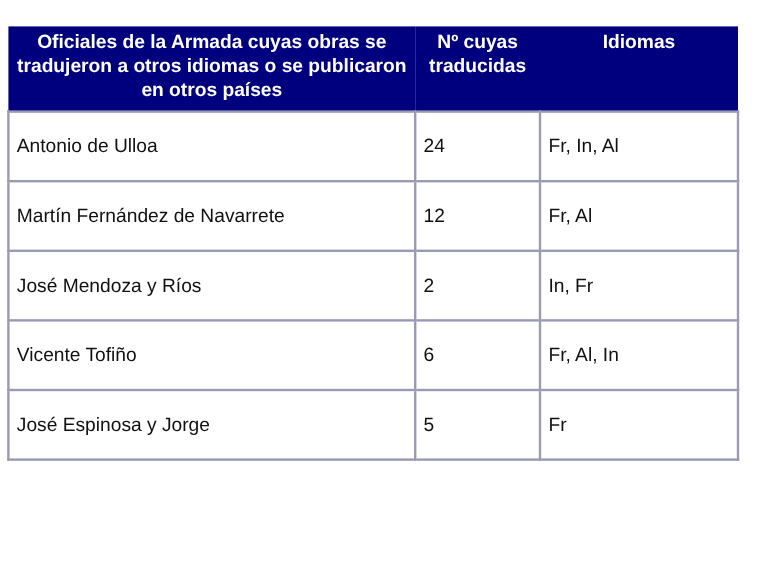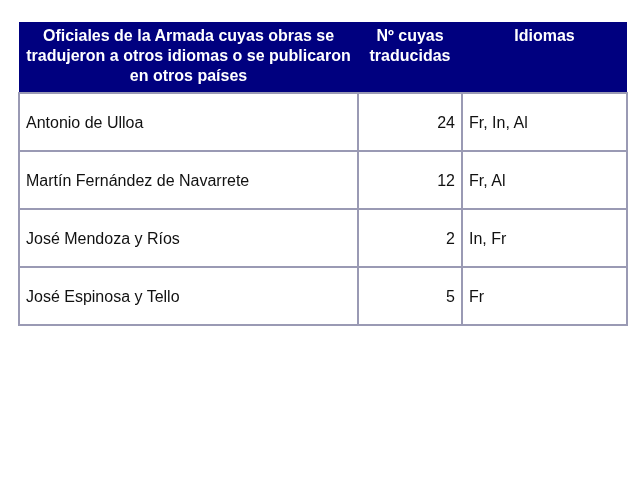--- a/index.html
+++ b/index.html
@@ -1,20 +1,20 @@
 <!DOCTYPE html>
 <html><head>
 <meta charset="utf-8">
 <style>
   html, body { margin:0; padding:0; background:#ffffff; }
   body { width:640px; height:480px; position:relative; overflow:hidden; font-family:"Liberation Sans", sans-serif; }
-  table { position:absolute; left:18px; top:22px; width:608px; border-collapse:collapse; table-layout:fixed; }
+  table { position:absolute; left:6px; top:22px; width:608px; border-collapse:collapse; table-layout:fixed; }
   th { background:#00007f; color:#ffffff; font-weight:bold; font-size:16px; line-height:20px; text-align:center; vertical-align:top; padding:4px 4px 2px 4px; height:64px; border:none; }
   td { border:2px solid #9a9ab4; height:36px; font-size:16px; color:#111111; vertical-align:top; padding:20px 6px 0 6px; }
-  td.num { text-align:right;margin-left:32px; }
+  td.num { text-align:left;margin-left:32px; }
   col.c1 { width:339px; } col.c2 { width:104px; } col.c3 { width:165px; }
 </style>
 </head>
 <body>
 
 <table>
   <colgroup>
       <col class="c1">
       <col class="c2">
       <col class="c3">
@@ -36,18 +36,23 @@
       <td>Martín Fernández de Navarrete</td>
       <td class="num">12</td>
       <td>Fr, Al</td>
     </tr>
     <tr>
       <td>José Mendoza y Ríos</td>
       <td class="num">2</td>
       <td>In, Fr</td>
     </tr>
     <tr>
-      <td>José Espinosa y Tello</td>
+      <td>Vicente Tofiño</td>
+      <td class="num">6</td>
+      <td>Fr, Al, In</td>
+    </tr>
+    <tr>
+      <td>José Espinosa y Jorge</td>
       <td class="num">5</td>
       <td>Fr</td>
     </tr>
   </tbody>
 </table>
 
 </body></html>

